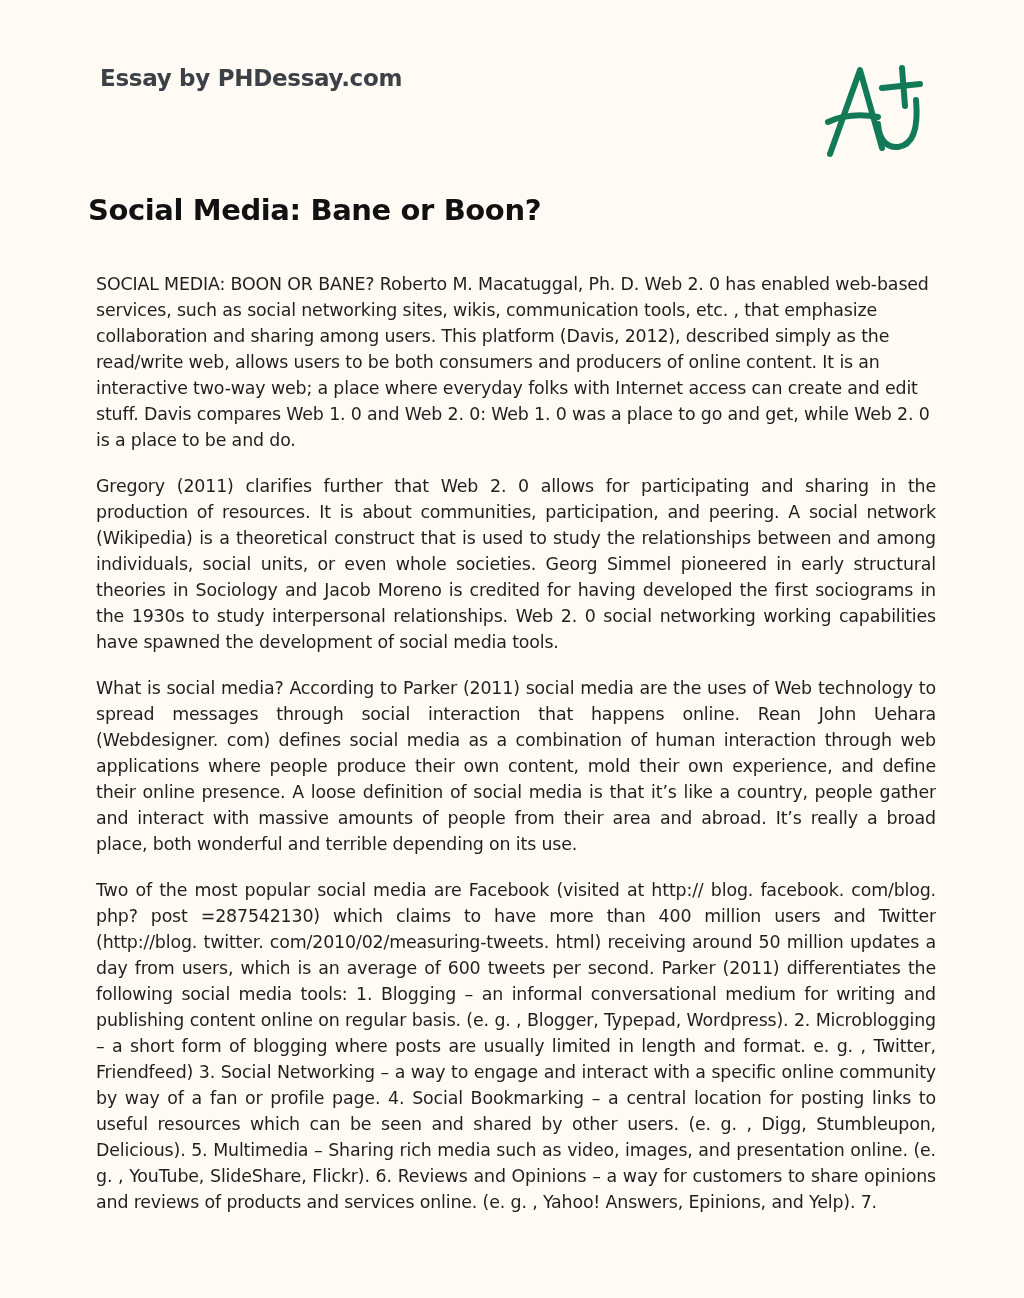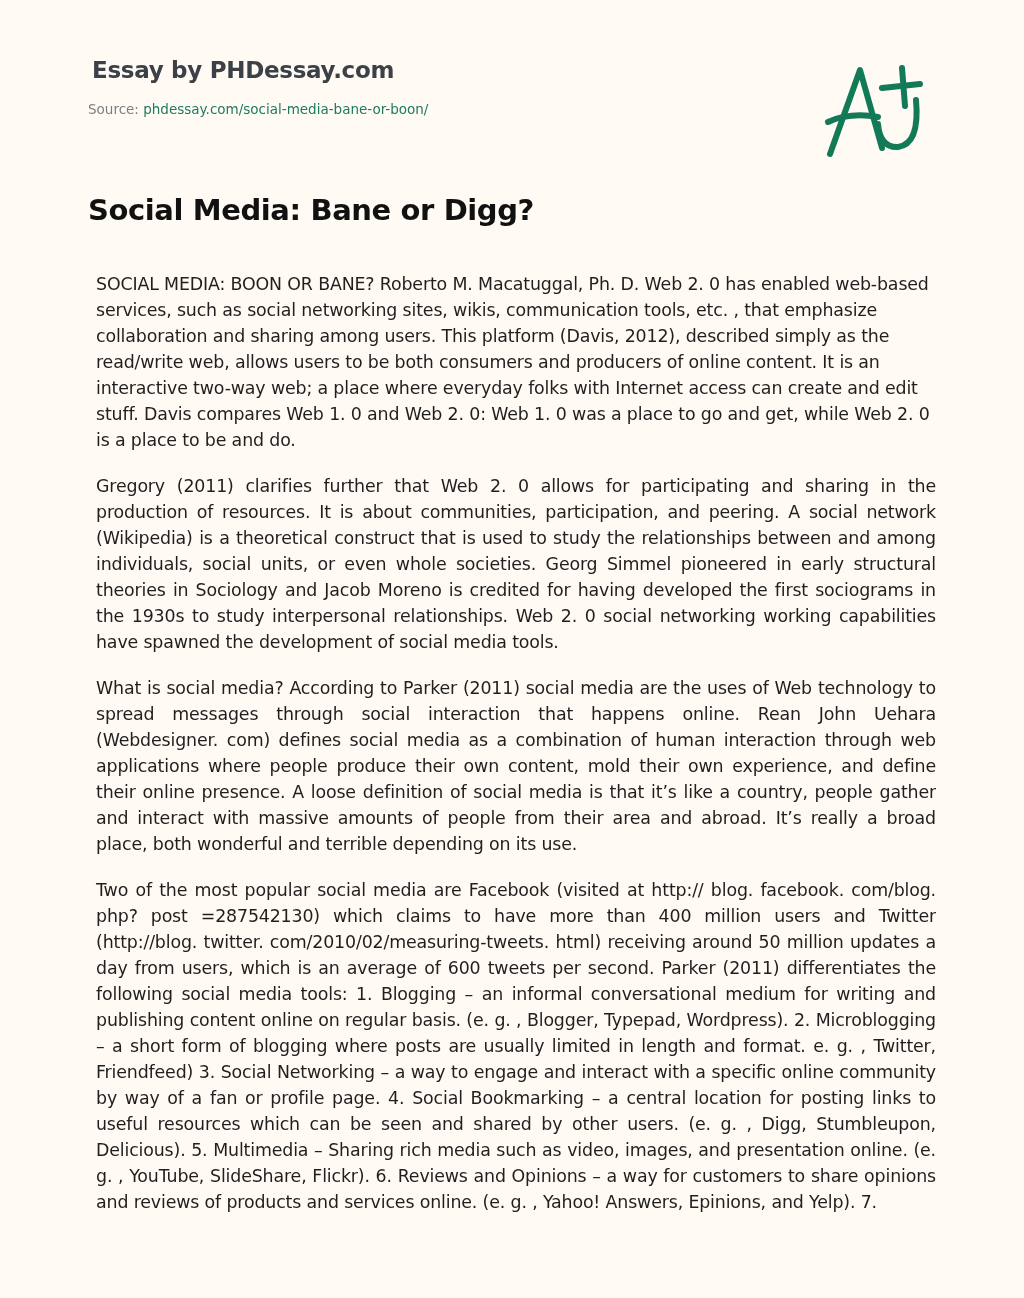--- a/index.html
+++ b/index.html
@@ -19,21 +19,21 @@
       position: absolute;
       left: 88px;
       top: 50px;
     }
     .brand {
       font-family: "DejaVu Sans", sans-serif;
       font-weight: bold;
       font-size: 23px;
       color: #3c4047;
       letter-spacing: -0.3px;
-      margin: 4px;
+      margin: 12px;
       line-height: 32px;
     }
     .source {
       margin-top: 14px;
       font-size: 13.5px;
       line-height: 18px;
       color: #7b7f84;
     }
     .source a {
       color: #1d7a61;
@@ -74,35 +74,32 @@
     }
     .content p.justify {
       text-align: justify;
     }
   </style>
 </head>
 <body>
 
 <div class="header">
   <h2 class="brand">Essay by PHDessay.com</h2>
-  <div class="source">
-    <span>Source: </span><a>phdessay.com/social-media-bane-or-boon/</a>
-  </div>
 </div>
 
 <div class="logo">
   <svg width="110" height="100" viewBox="0 0 110 100" fill="none" stroke="#137a58" stroke-width="6" stroke-linecap="round" stroke-linejoin="round">
     <path d="M10 92 L40 8 L62 86"></path>
     <path d="M8 60 Q30 50 58 55"></path>
     <path d="M62 26 L100 22"></path>
     <path d="M82 6 L85 44"></path>
     <path d="M58 62 Q60 86 78 85 Q100 82 96 38"></path>
   </svg>
 </div>
 
-<h1 class="title">Social Media: Bane or Digg?</h1>
+<h1 class="title">Social Media: Bane or Boon?</h1>
 
 <div class="content">
   <p>SOCIAL MEDIA: BOON OR BANE? Roberto M. Macatuggal, Ph. D. Web 2. 0 has enabled web-based services, such as social networking sites, wikis, communication tools, etc. , that emphasize collaboration and sharing among users. This platform (Davis, 2012), described simply as the read/write web, allows users to be both consumers and producers of online content. It is an interactive two-way web; a place where everyday folks with Internet access can create and edit stuff. Davis compares Web 1. 0 and Web 2. 0: Web 1. 0 was a place to go and get, while Web 2. 0 is a place to be and do.</p>
   <p class="justify">Gregory (2011) clarifies further that Web 2. 0 allows for participating and sharing in the production of resources. It is about communities, participation, and peering. A social network (Wikipedia) is a theoretical construct that is used to study the relationships between and among individuals, social units, or even whole societies. Georg Simmel pioneered in early structural theories in Sociology and Jacob Moreno is credited for having developed the first sociograms in the 1930s to study interpersonal relationships. Web 2. 0 social networking working capabilities have spawned the development of social media tools.</p>
   <p class="justify">What is social media? According to Parker (2011) social media are the uses of Web technology to spread messages through social interaction that happens online. Rean John Uehara (Webdesigner. com) defines social media as a combination of human interaction through web applications where people produce their own content, mold their own experience, and define their online presence. A loose definition of social media is that it’s like a country, people gather and interact with massive amounts of people from their area and abroad. It’s really a broad place, both wonderful and terrible depending on its use.</p>
   <p class="justify">Two of the most popular social media are Facebook (visited at http:// blog. facebook. com/blog. php? post =287542130) which claims to have more than 400 million users and Twitter (http://blog. twitter. com/2010/02/measuring-tweets. html) receiving around 50 million updates a day from users, which is an average of 600 tweets per second. Parker (2011) differentiates the following social media tools: 1. Blogging – an informal conversational medium for writing and publishing content online on regular basis. (e. g. , Blogger, Typepad, Wordpress). 2. Microblogging – a short form of blogging where posts are usually limited in length and format. e. g. , Twitter, Friendfeed) 3. Social Networking – a way to engage and interact with a specific online community by way of a fan or profile page. 4. Social Bookmarking – a central location for posting links to useful resources which can be seen and shared by other users. (e. g. , Digg, Stumbleupon, Delicious). 5. Multimedia – Sharing rich media such as video, images, and presentation online. (e. g. , YouTube, SlideShare, Flickr). 6. Reviews and Opinions – a way for customers to share opinions and reviews of products and services online. (e. g. , Yahoo! Answers, Epinions, and Yelp). 7.</p>
 </div>
 
 </body></html>

